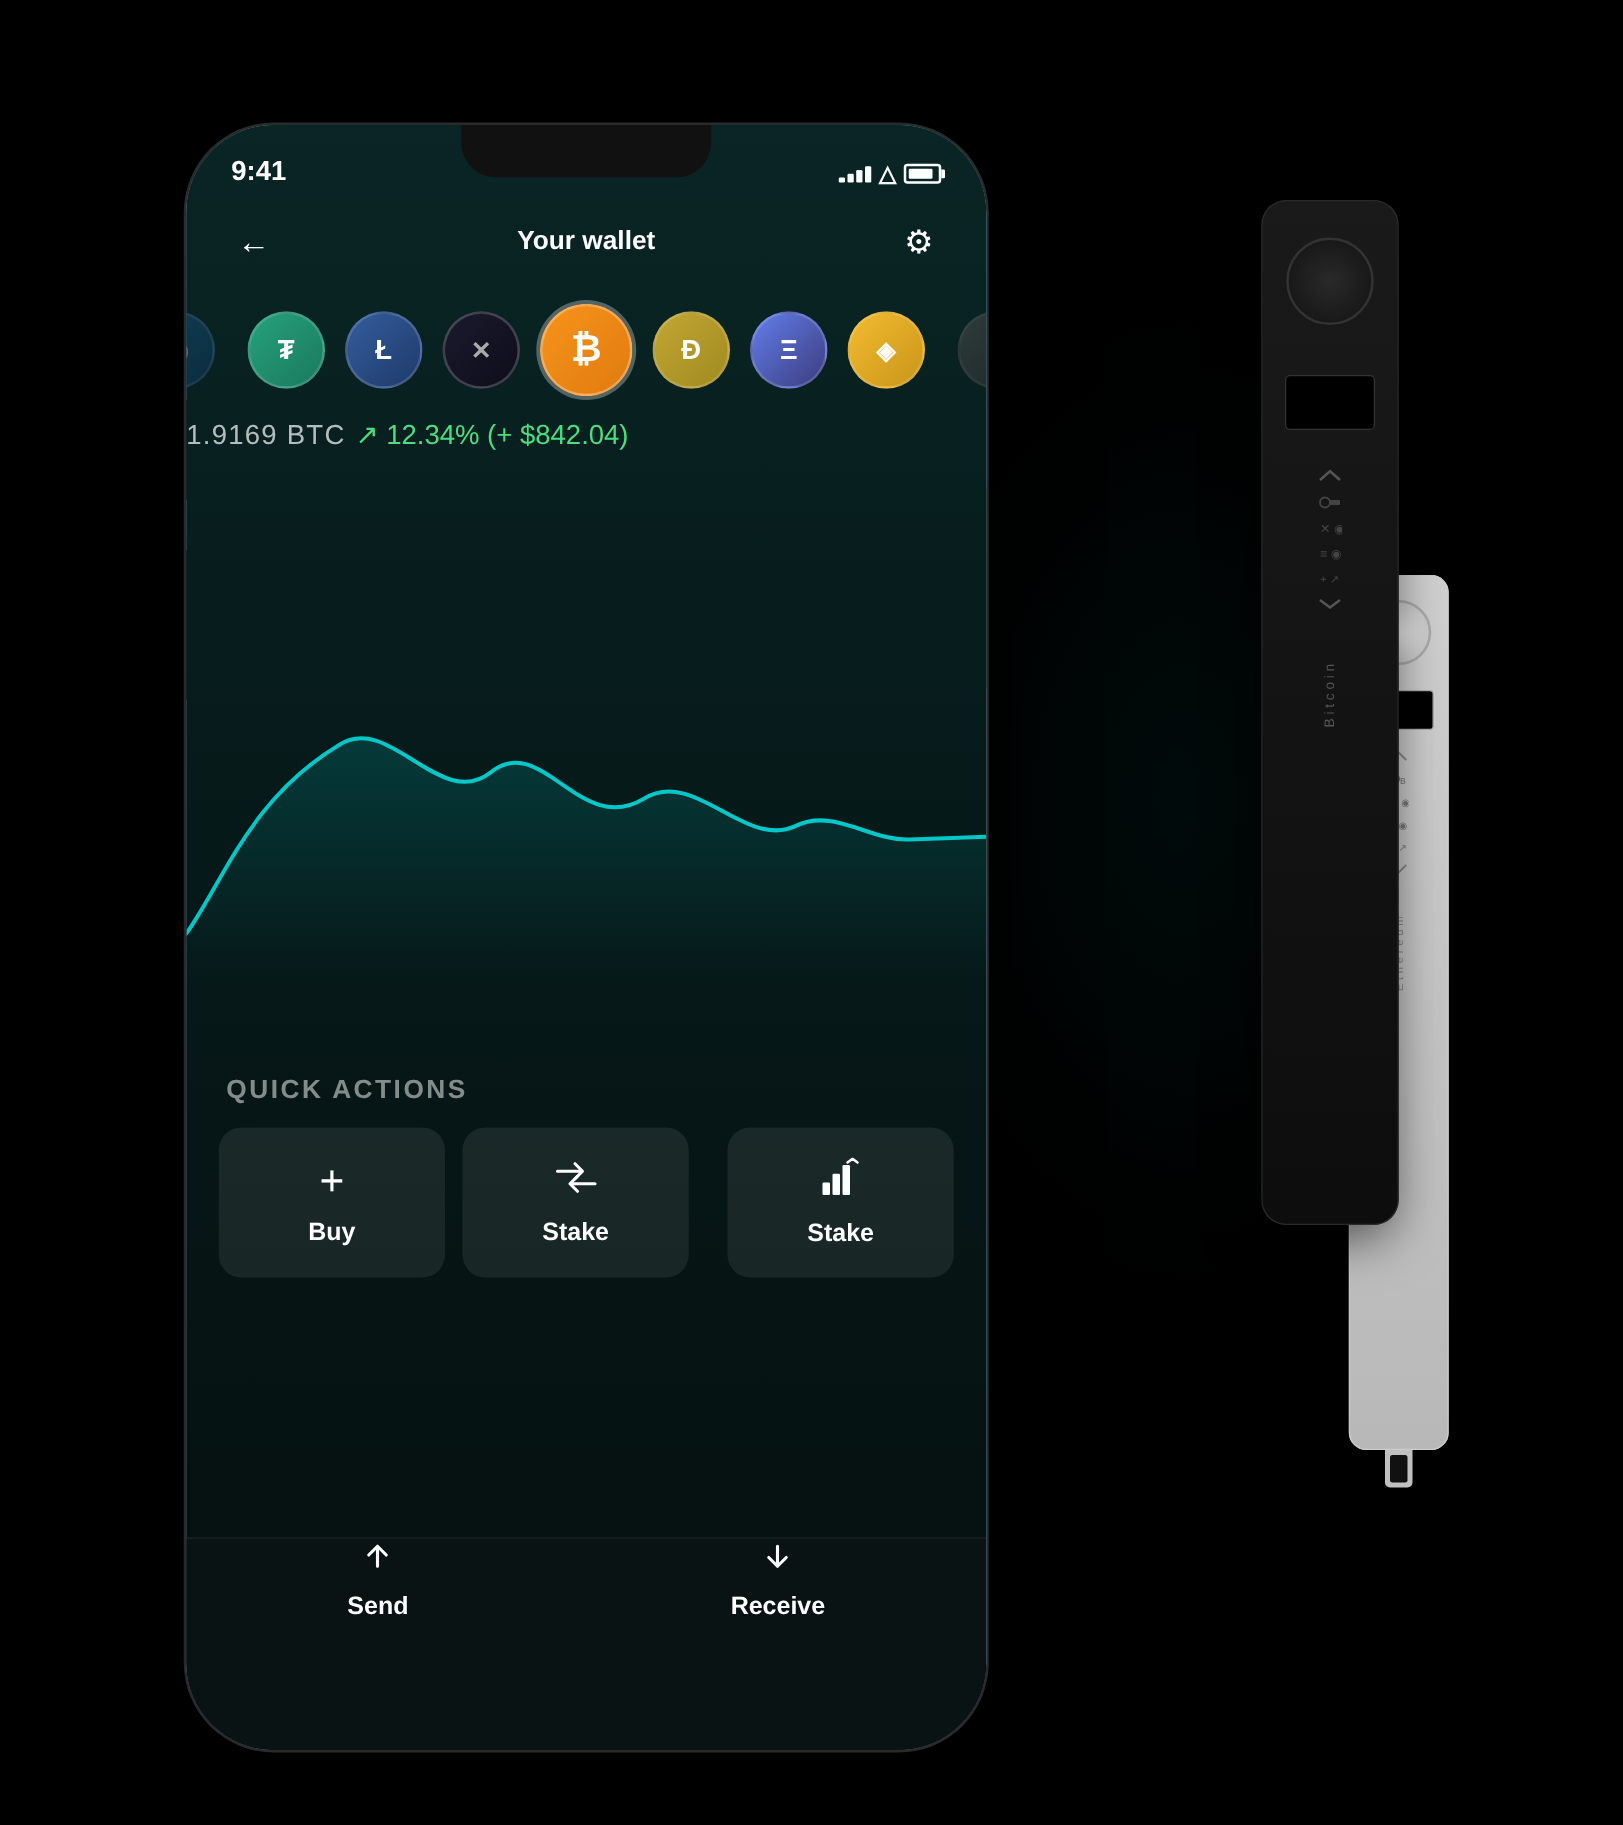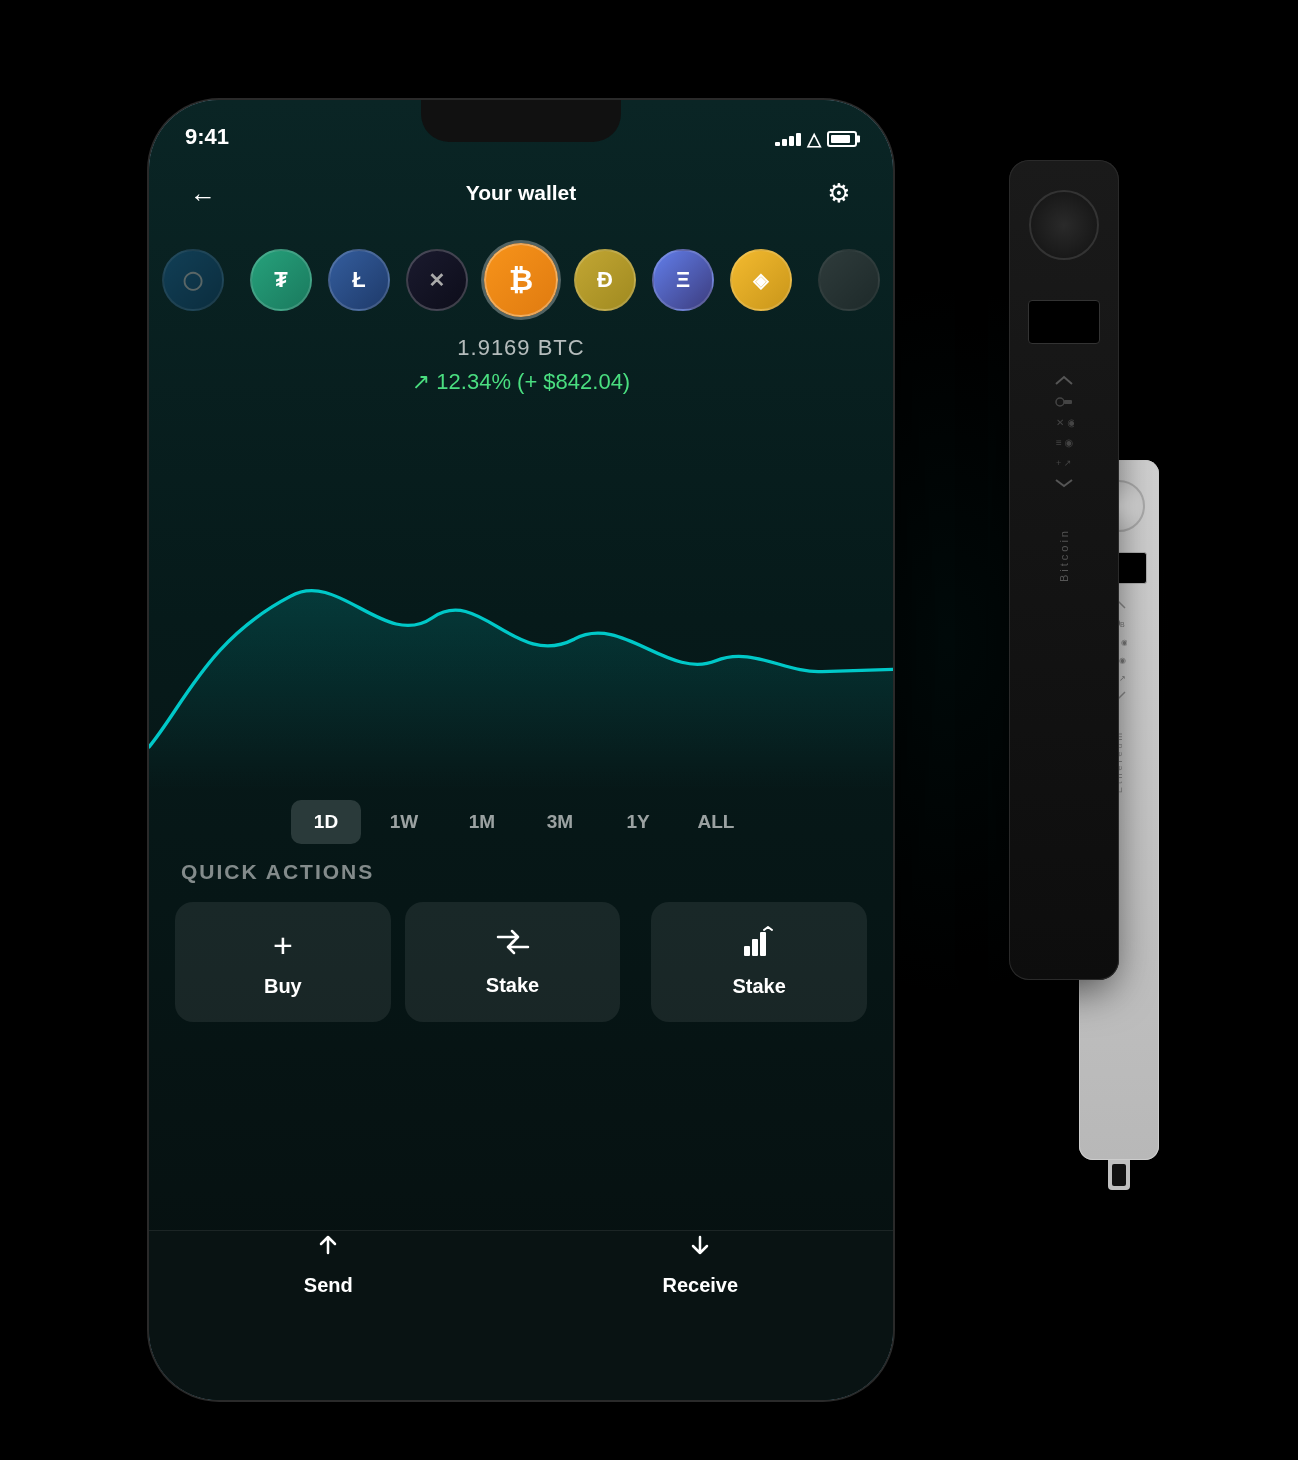--- a/index.html
+++ b/index.html
@@ -20,21 +20,21 @@
       display: flex;
       justify-content: center;
       align-items: center;
     }
 
     
     .phone {
       position: absolute;
       left: 50px;
       top: 60px;
-      width: 744px;
+      width: 640px;
       height: 1300px;
       background: #7dd3fc;
       border-radius: 70px;
       box-shadow: 0 0 0 2px #2a2a2a, 0 30px 80px rgba(0,0,0,0.8), inset 0 0 0 1px #333;
       overflow: hidden;
       z-index: 10;
     }
     .phone-inner {
       position: absolute;
       top: 0; left: 0; right: 0; bottom: 0;
@@ -144,21 +144,21 @@
       font-size: 28px;
       box-shadow: 0 0 0 3px rgba(255,255,255,0.3);
     }
 
     
     .price-section {
       position: absolute;
       top: 235px;
       left: 0; right: 0;
       display: flex;
-      flex-direction: column;
+      flex-direction: row;
       align-items: center;
       gap: 8px;
       z-index: 50;
     }
     .btc-amount {
       font-size: 22px;
       color: rgba(255,255,255,0.7);
       font-weight: 500;
       letter-spacing: 1px;
     }
@@ -580,28 +580,20 @@
               <stop offset="100%" stop-color="#00c8c8" stop-opacity="0"></stop>
             </linearGradient>
           </defs>
 
           <path d="M0,220 C30,180 50,120 120,80 C160,55 200,130 240,100 C280,70 310,148 360,120 C400,96 440,158 480,140 C510,126 540,152 570,150 L630,148 L630,260 L0,260 Z" fill="url(#chartGrad)" opacity="0.6"></path>
 
           <path d="M0,220 C30,180 50,120 120,80 C160,55 200,130 240,100 C280,70 310,148 360,120 C400,96 440,158 480,140 C510,126 540,152 570,150 L630,148" fill="none" stroke="#00c8c8" stroke-width="3" stroke-linecap="round" stroke-linejoin="round"></path>
         </svg>
       </div>
 
-      <div class="time-filters">
-        <div class="time-btn active">1D</div>
-        <div class="time-btn">1W</div>
-        <div class="time-btn">1M</div>
-        <div class="time-btn">3M</div>
-        <div class="time-btn">1Y</div>
-        <div class="time-btn">ALL</div>
-      </div>
 
       <div class="quick-actions-section">
         <div class="quick-actions-label">QUICK ACTIONS</div>
         <div class="quick-actions-row">
 
           <div class="action-btn">
             <span class="action-icon" style="font-size:34px; font-weight:300;">+</span>
             <span class="action-label">Buy</span>
           </div>
 

